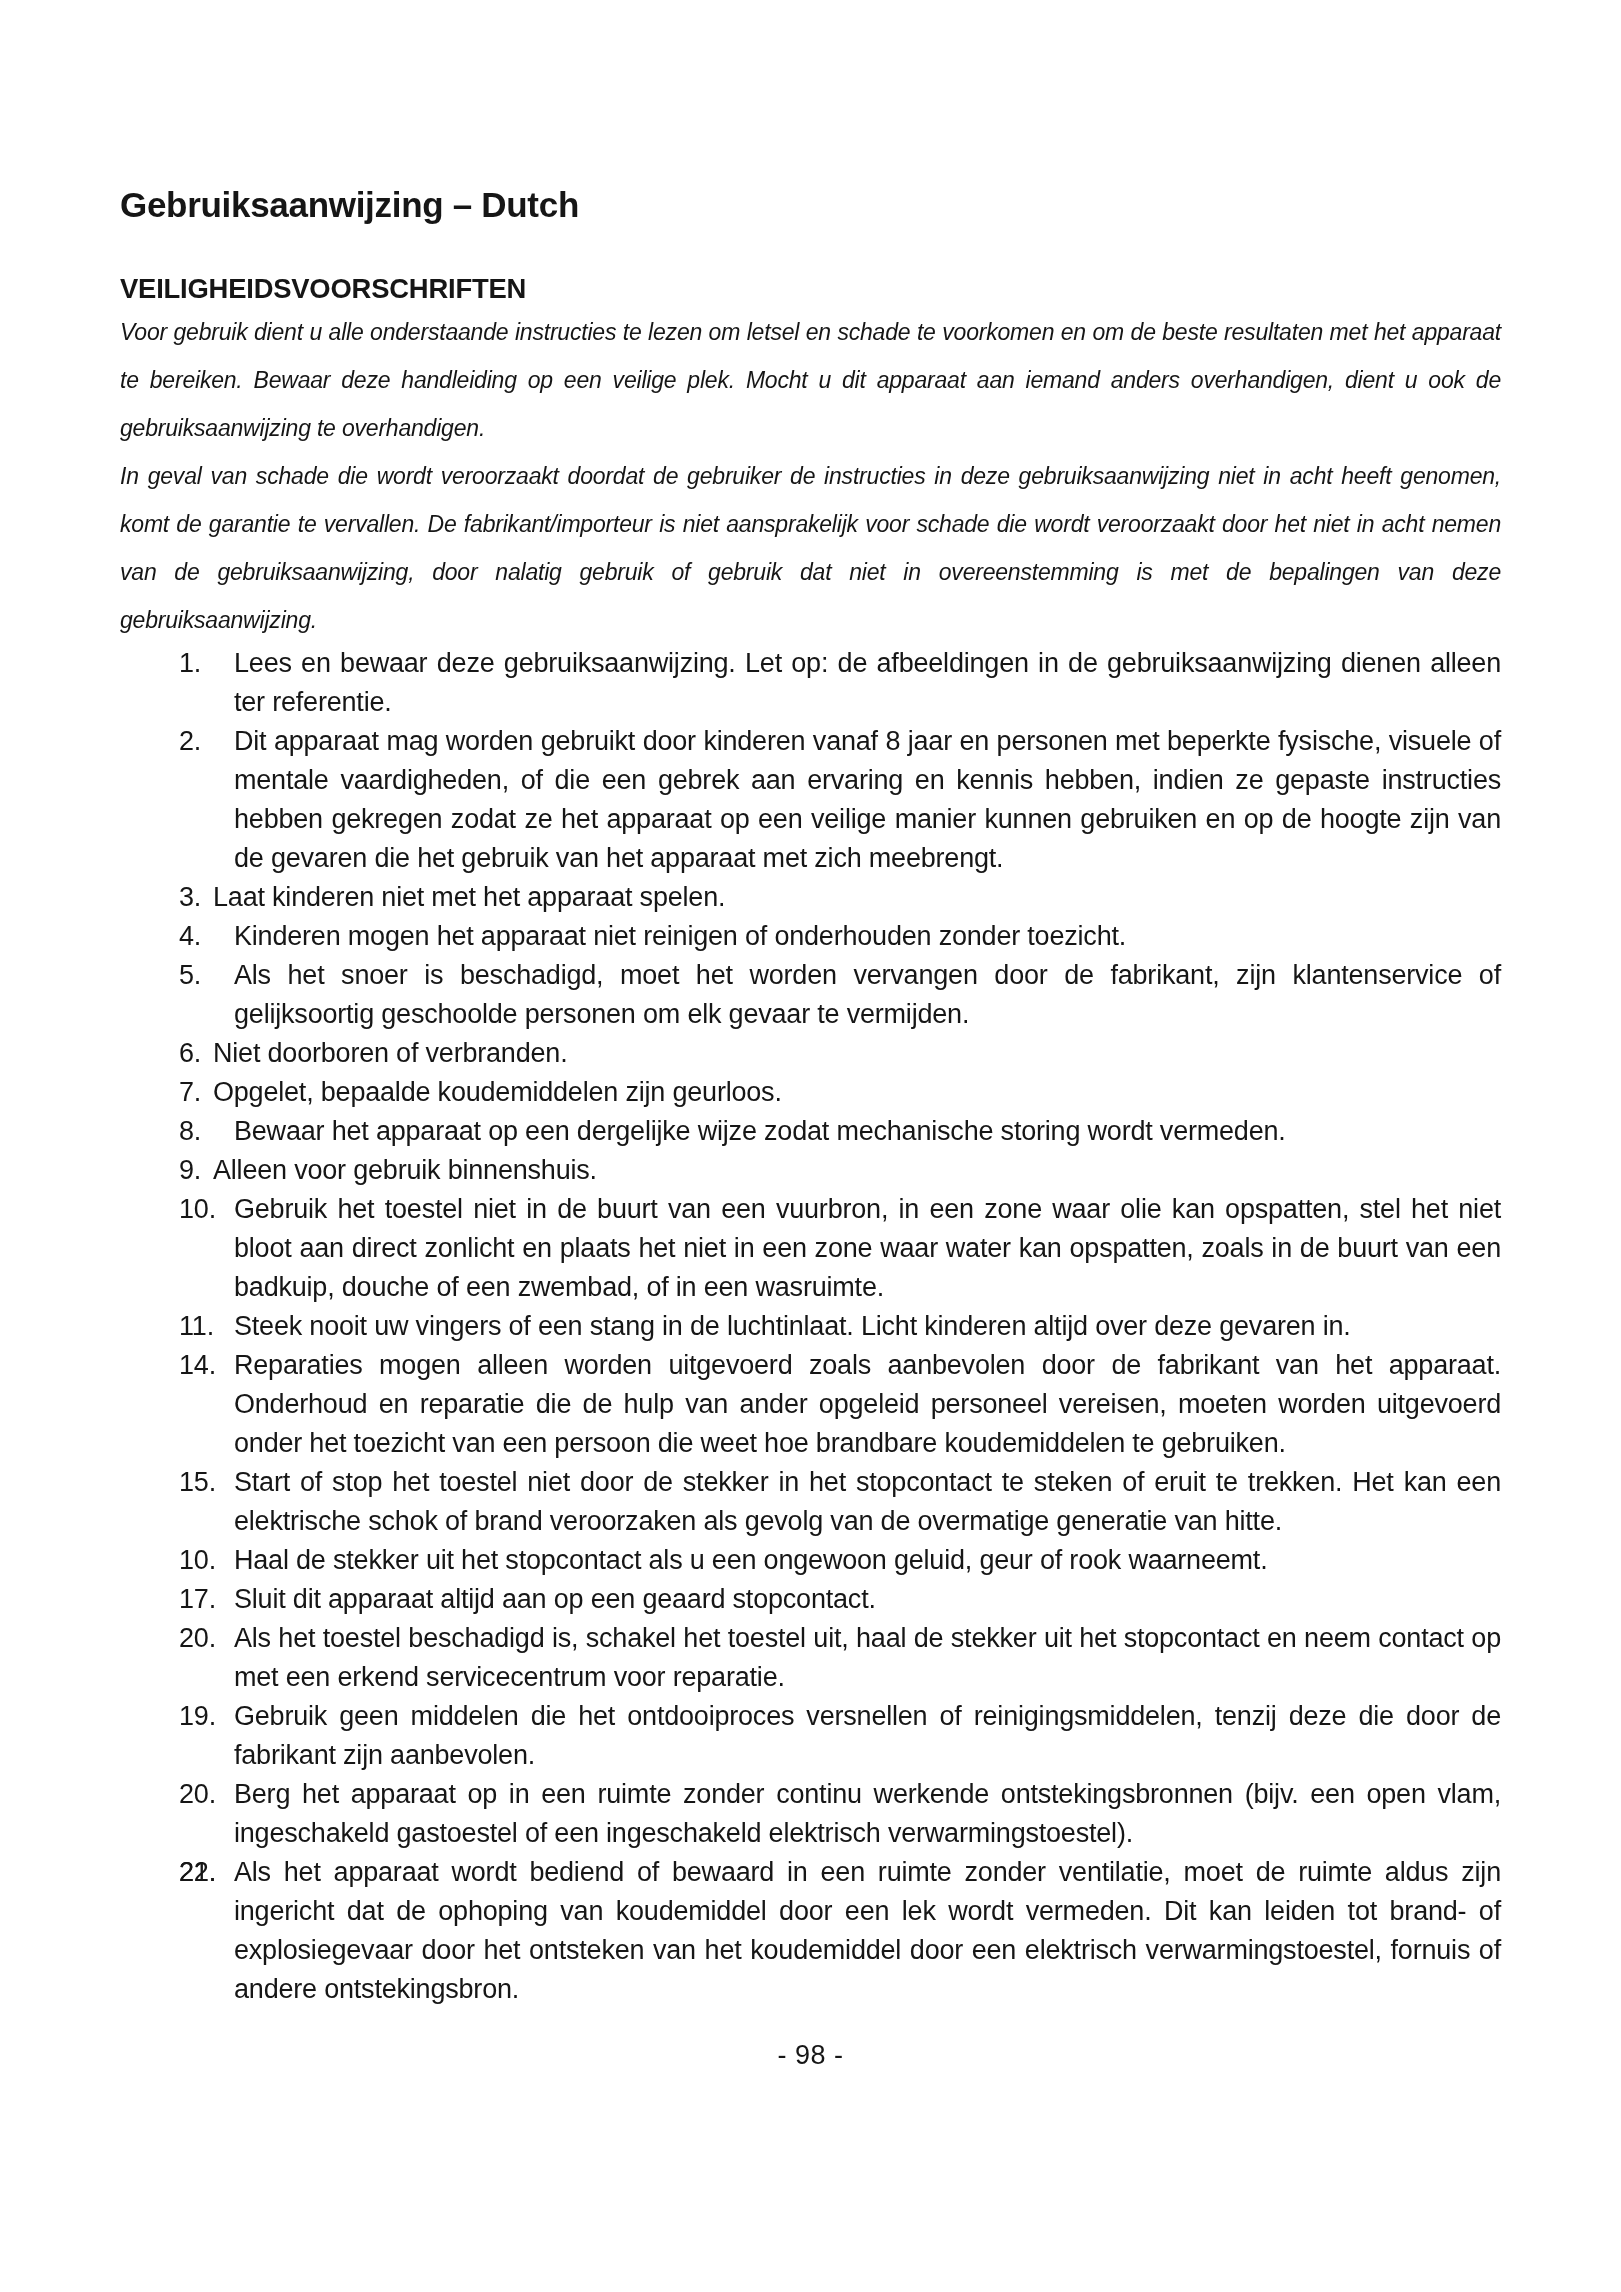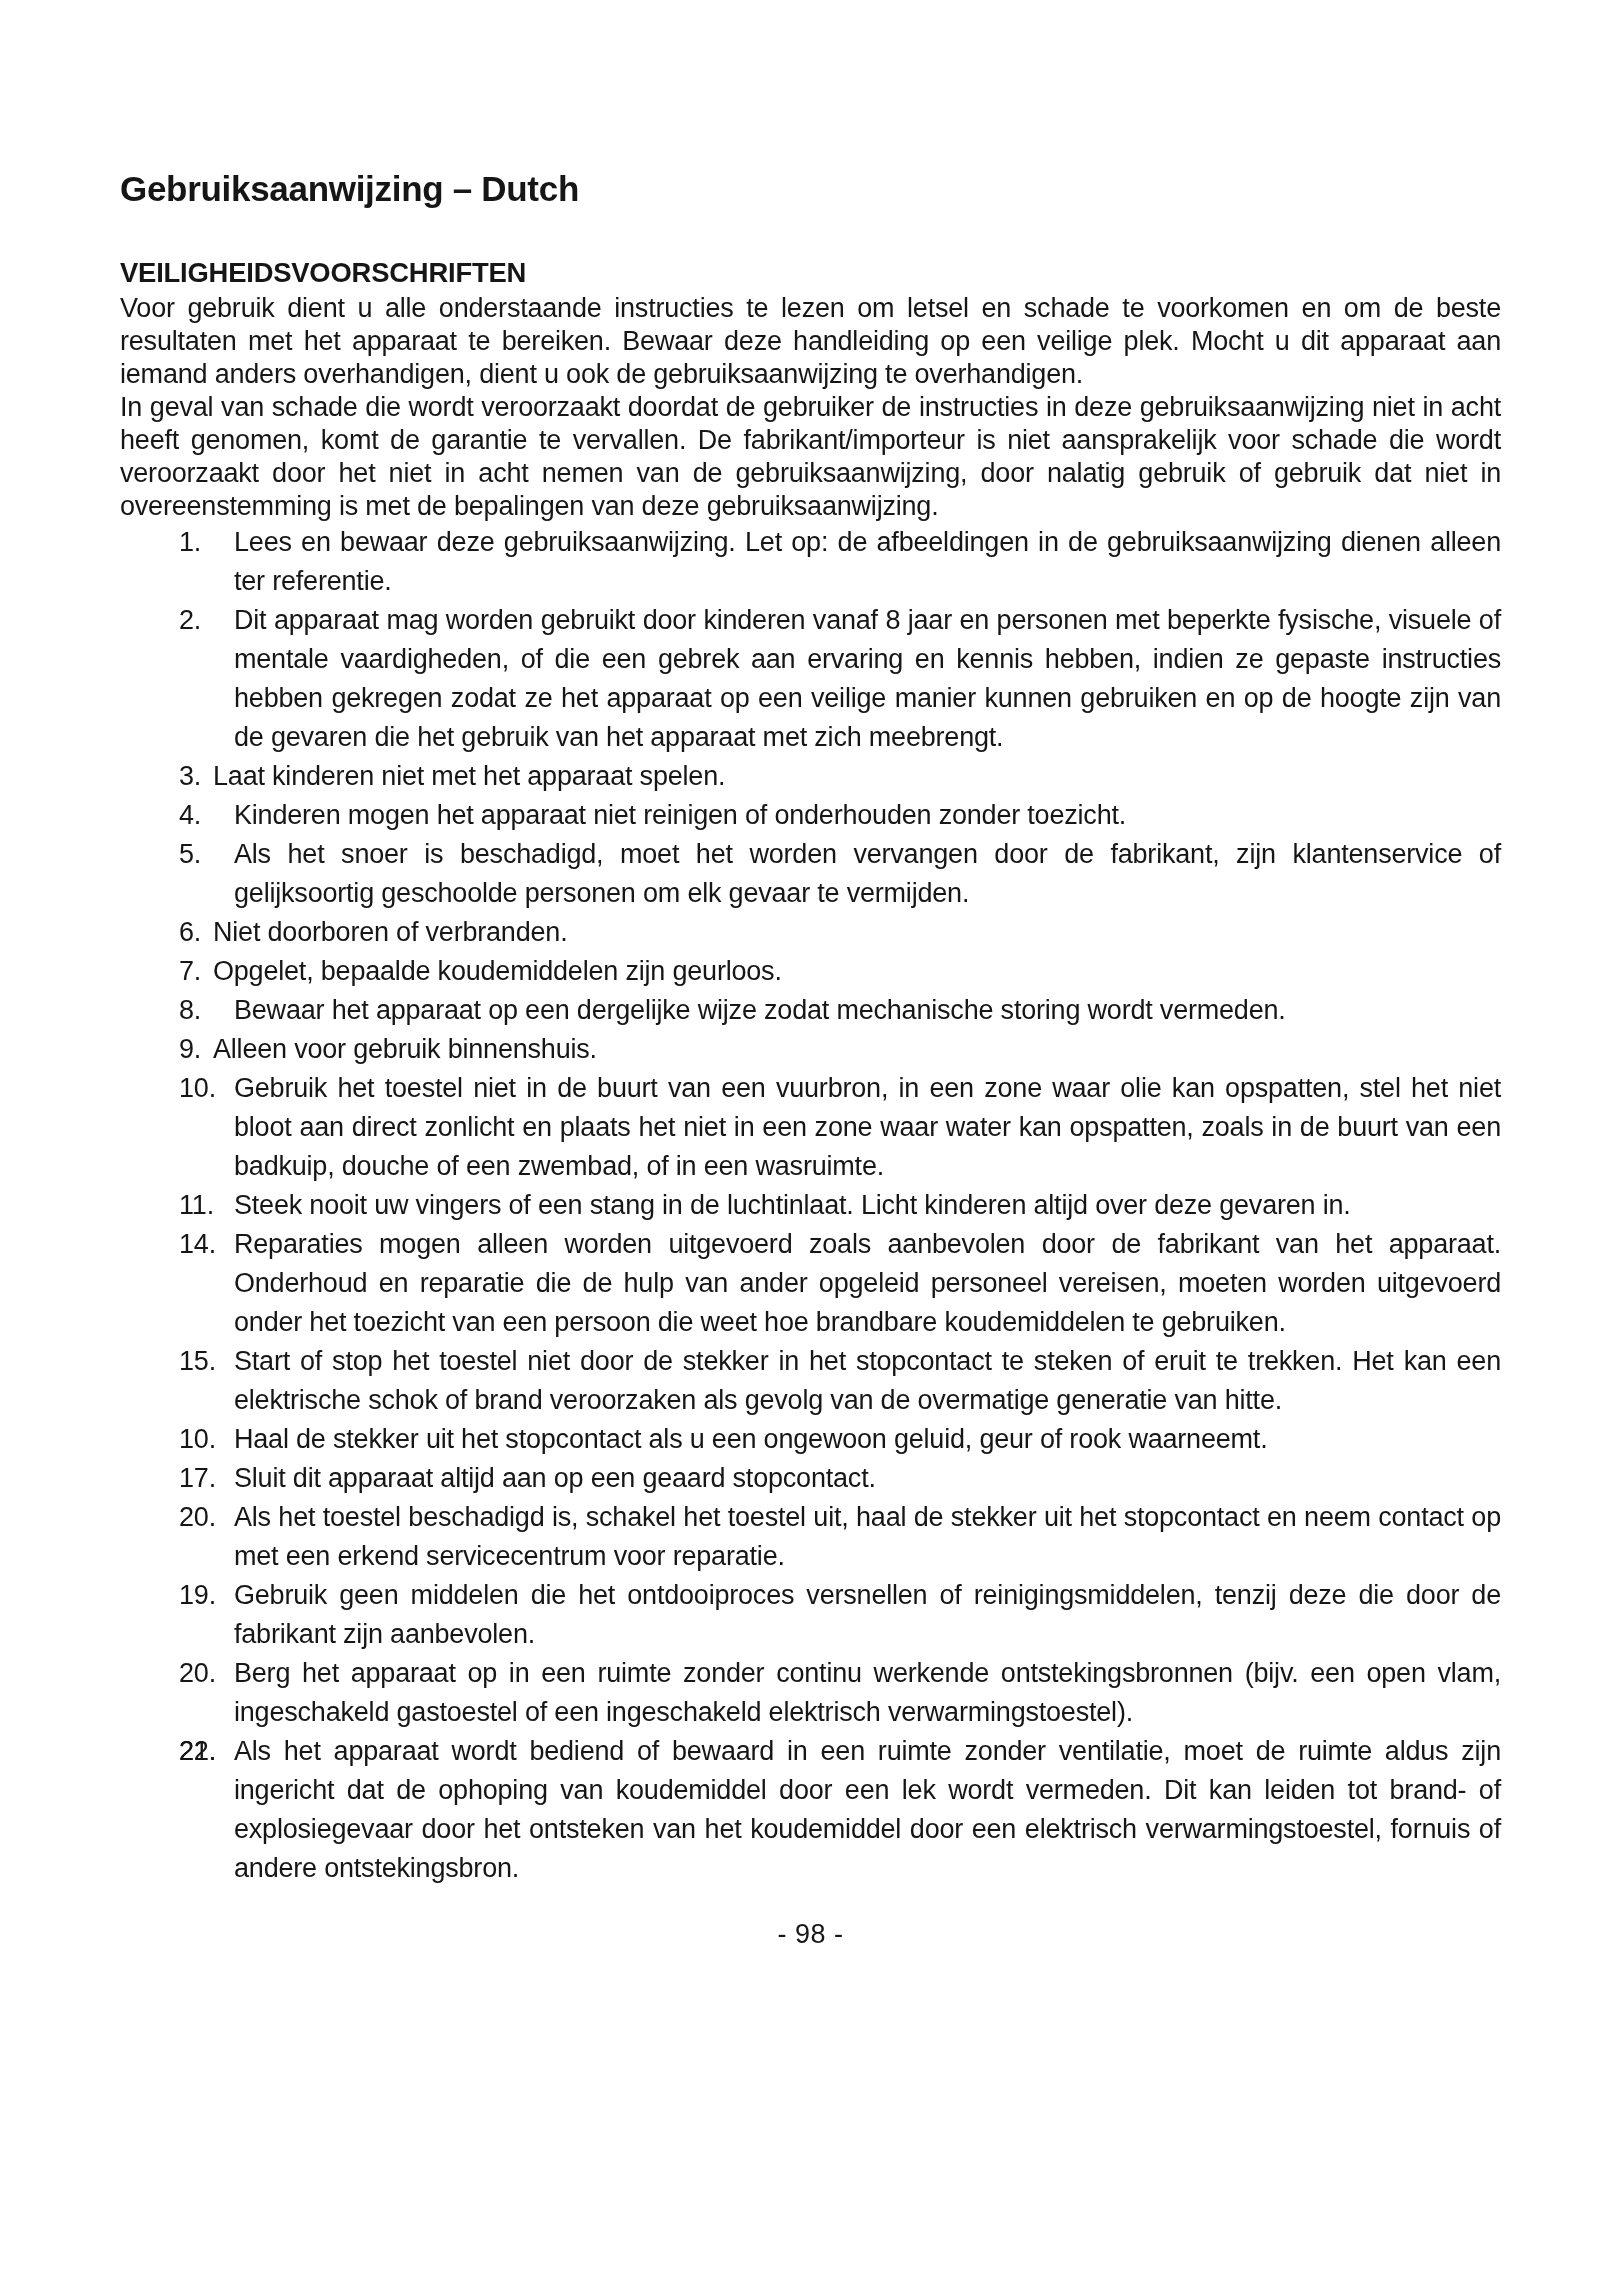--- a/index.html
+++ b/index.html
@@ -4,21 +4,21 @@
 <style>
   html, body {
     margin: 0;
     padding: 0;
     background: #ffffff;
   }
   .page {
     position: relative;
     width: 1621px;
     height: 2059px;
-    margin: 0 auto;
+    margin: 16px auto;
     background: #ffffff;
     box-sizing: border-box;
     padding: 167px 120px 0 120px;
     font-family: "Liberation Sans", "DejaVu Sans", sans-serif;
     color: #161616;
     -webkit-font-smoothing: antialiased;
   }
   .doc-title {
     margin: 0 0 43px 0;
     font-size: 35px;
@@ -28,24 +28,25 @@
   }
   .section-heading {
     margin: 0;
     font-size: 27.4px;
     line-height: 39px;
     font-weight: 700;
     letter-spacing: -0.2px;
   }
   .intro p {
     margin: 0;
-    font-size: 27px;
-    line-height: 33px;
+    font-size: 23px;
+    line-height: 48px;
     text-align: justify;
     letter-spacing: -0.2px;
+    font-style: italic;
   }
   ol.safety-list {
     list-style: none;
     margin: 0;
     padding: 0;
   }
   ol.safety-list li {
     position: relative;
     margin: 0;
     padding-left: 114px;

